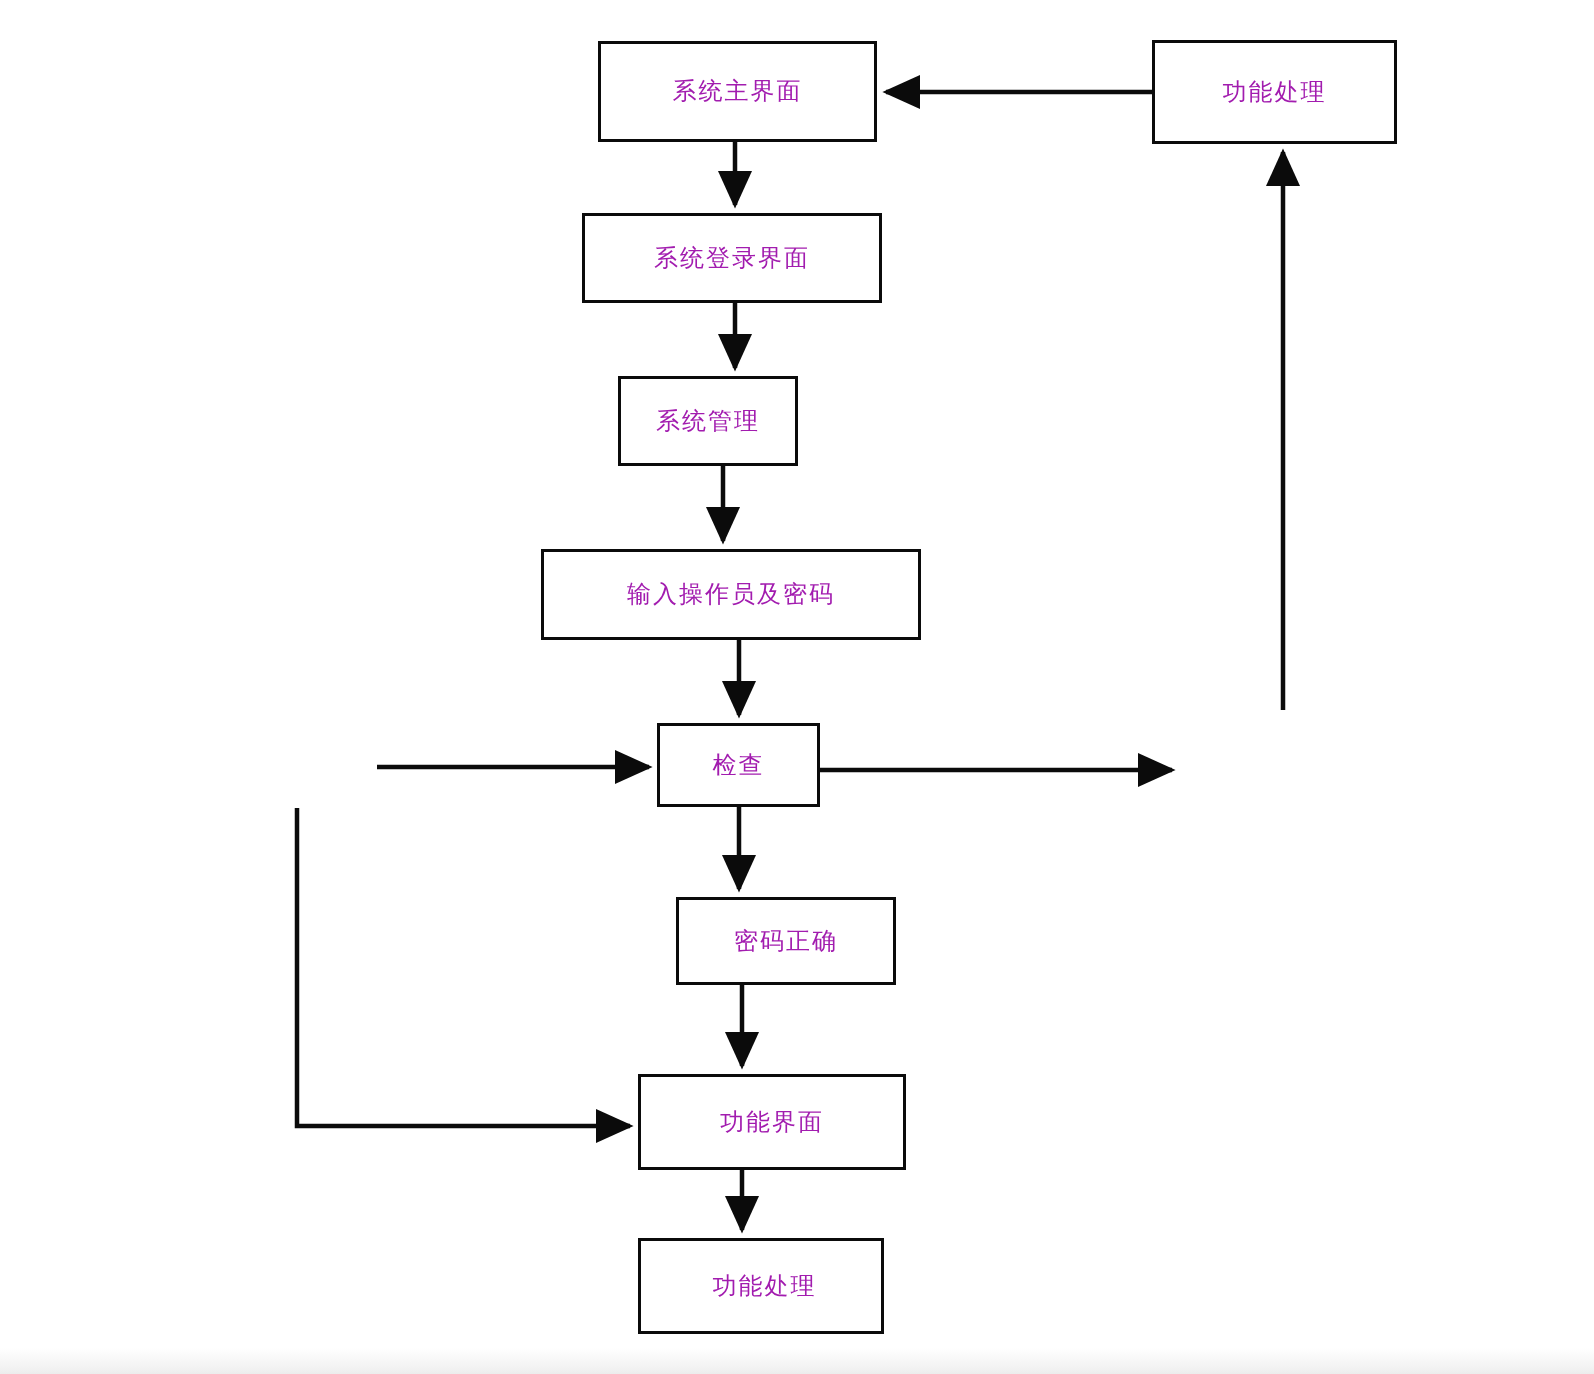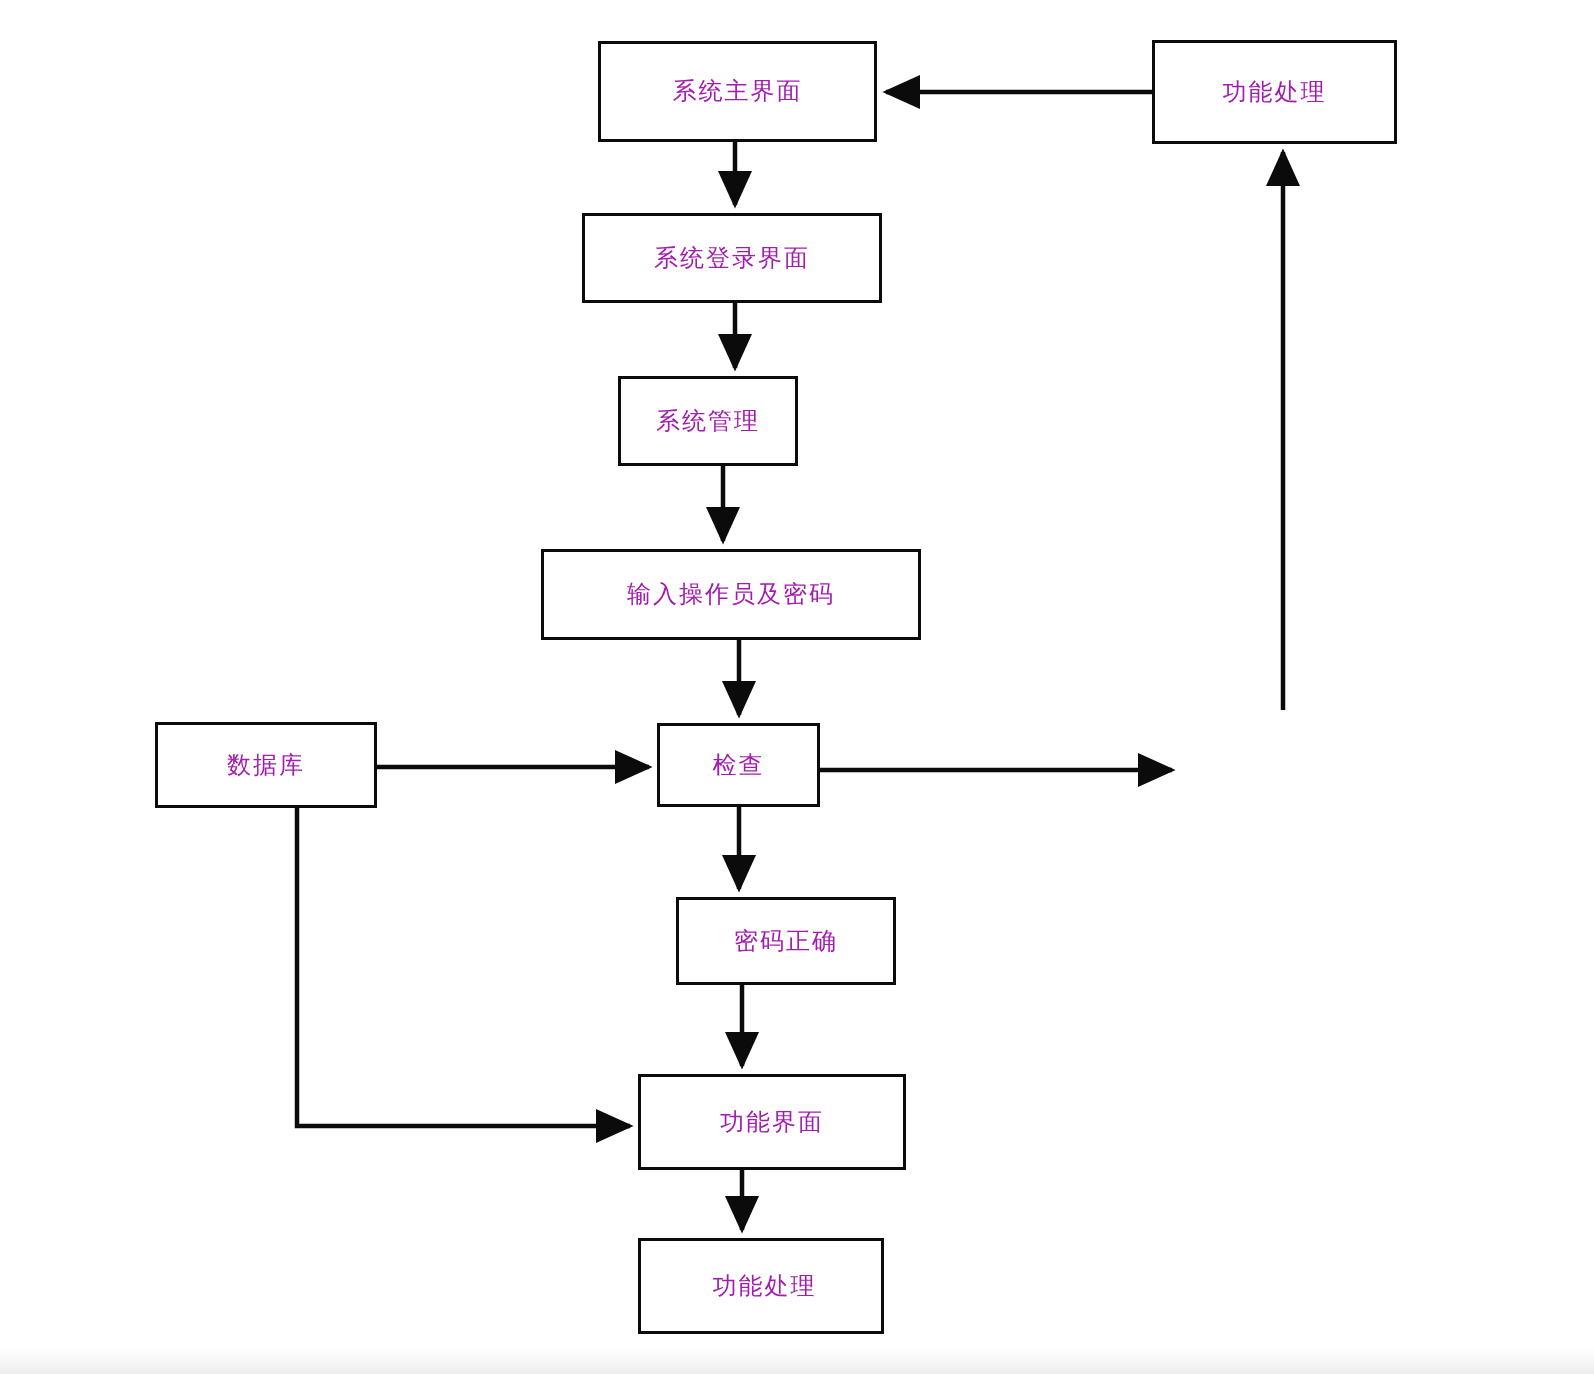--- a/index.html
+++ b/index.html
@@ -127,23 +127,20 @@
   </div>
 
   <div class="node" style="left:618px; top:376px; width:180px; height:90px;">
     <span class="label">系统管理</span>
   </div>
 
   <div class="node" style="left:541px; top:549px; width:380px; height:91px;">
     <span class="label">输入操作员及密码</span>
   </div>
 
-  <div class="node" style="left:155px; top:722px; width:222px; height:86px;">
-    <span class="label">数据库</span>
-  </div>
 
   <div class="node" style="left:657px; top:723px; width:163px; height:84px;">
     <span class="label">检查</span>
   </div>
 
 
   <div class="node" style="left:676px; top:897px; width:220px; height:88px;">
     <span class="label">密码正确</span>
   </div>
 

